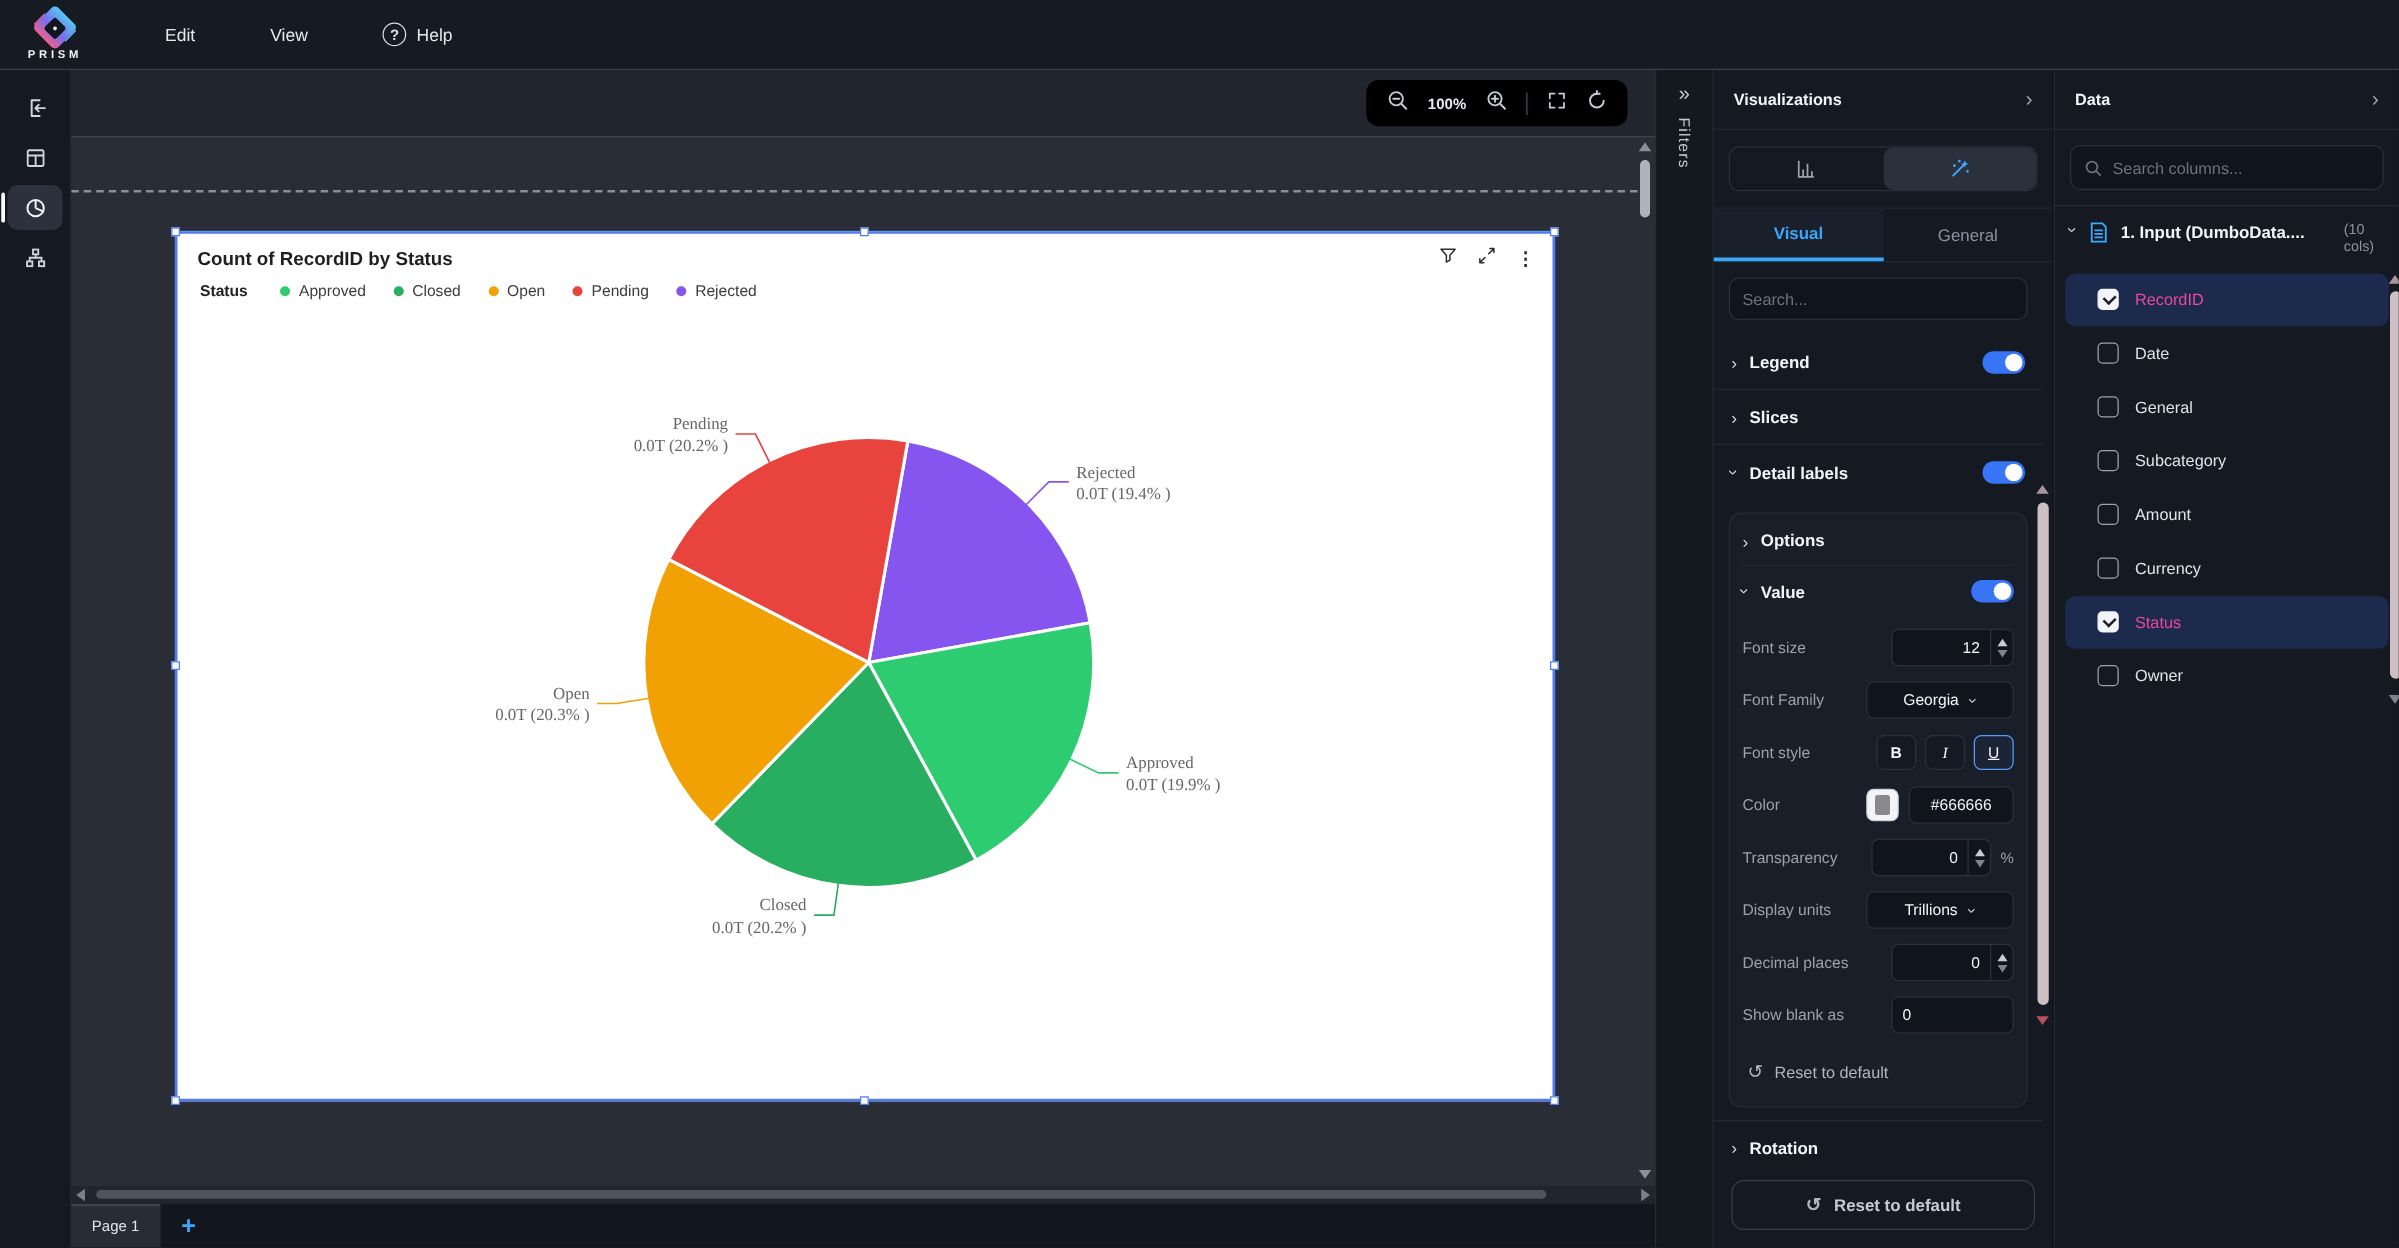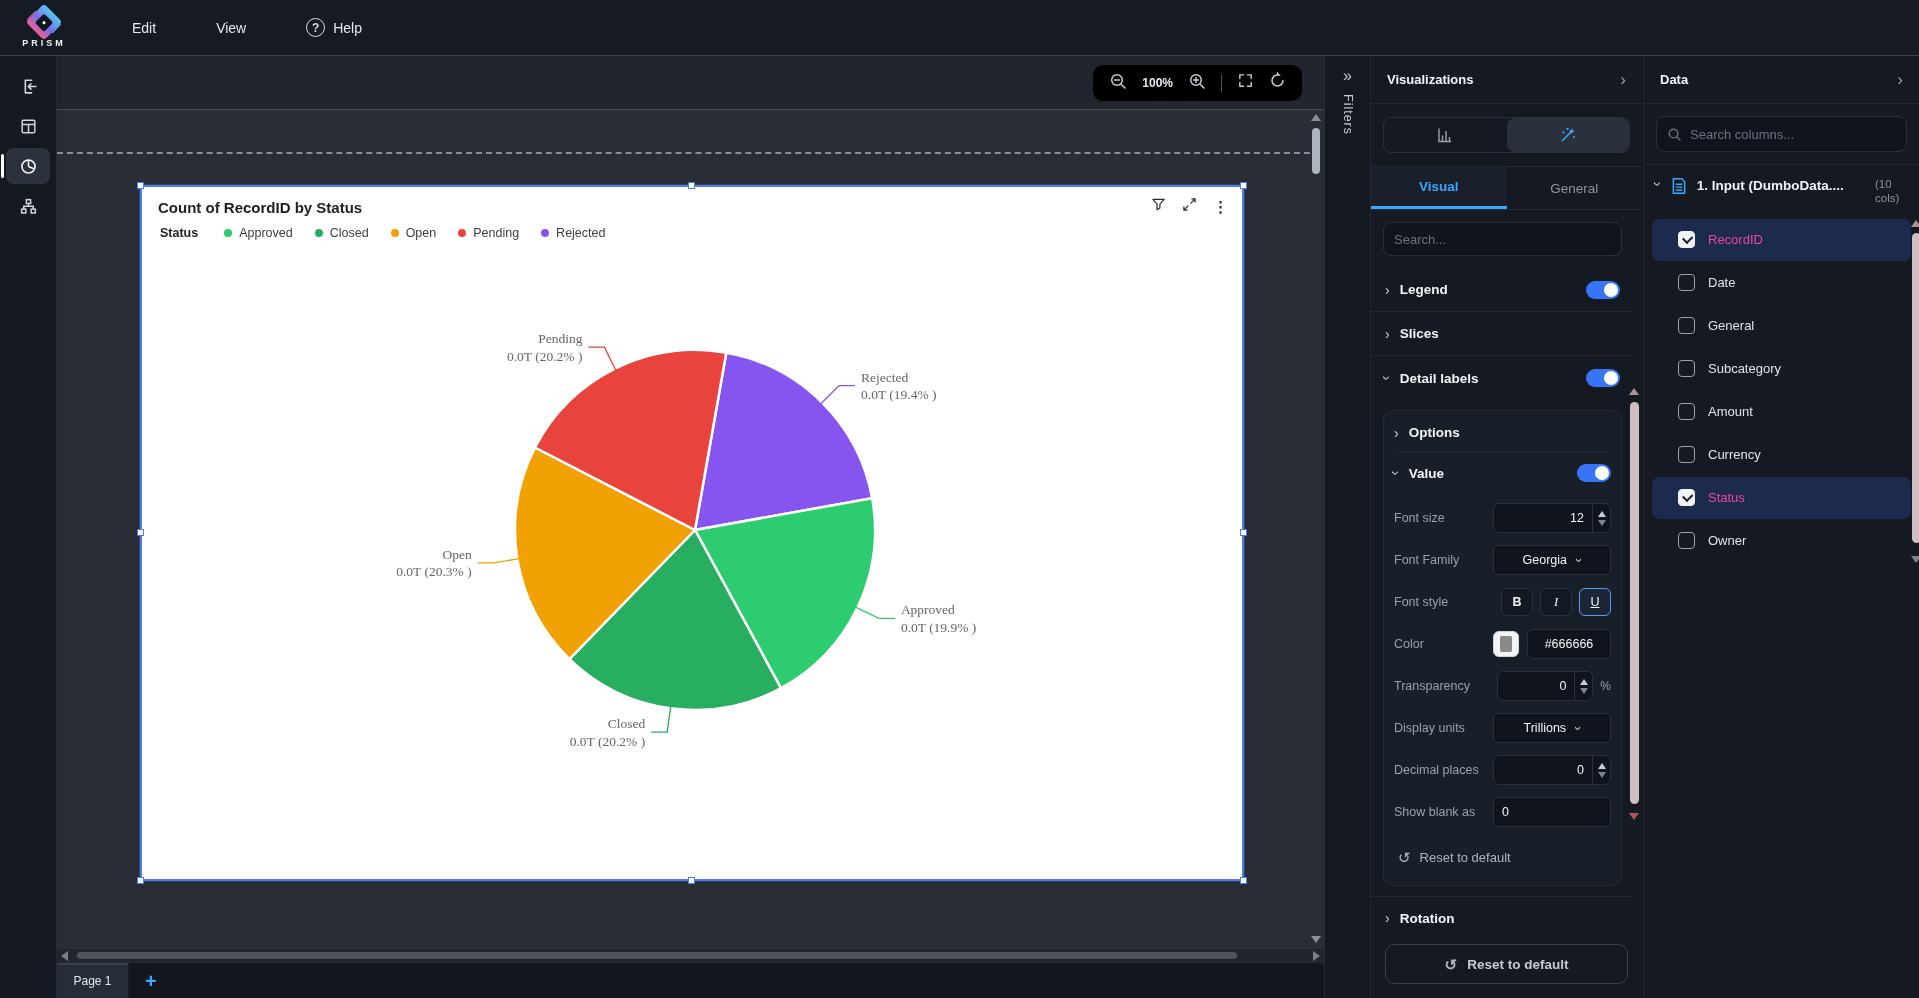--- a/index.html
+++ b/index.html
@@ -122,21 +122,21 @@
   .section-row { height:44px; display:flex; align-items:center; gap:10px; padding:0 14px; border-bottom:1px solid #232933; }
   .section-row:first-of-type { border-top:1px solid #232933; }
   .section-label { font-size:13.5px; font-weight:bold; color:#f2f4f7; flex:1; }
   .toggle { width:34px; height:18px; border-radius:9px; background:#3875f6; position:relative; flex:0 0 34px; }
   .toggle::after { content:""; position:absolute; right:2px; top:2px; width:14px; height:14px; border-radius:50%; background:#fff; }
   .sub-card { margin:10px 12px; border:1px solid #262d38; border-radius:10px; background:#191f29; padding:2px 10px 8px; }
   .subrow { height:40px; display:flex; align-items:center; gap:10px; }
   .subrow.bordered { border-bottom:1px solid #232933; }
   .field-grid { display:flex; align-items:center; justify-content:space-between; min-height:34px; margin:8px 0; }
   .fg-label { font-size:12.5px; color:#98a1ad; }
-  .num-input { width:118px; height:30px; background:#10151d; border:1px solid #2a313c; border-radius:6px;
+  .num-input { width:98px; height:30px; background:#10151d; border:1px solid #2a313c; border-radius:6px;
     display:flex; overflow:hidden; }
   .num-input input { flex:1; min-width:0; background:transparent; border:none; outline:none; color:#f2f4f7;
     font-size:12.5px; text-align:right; padding:0 8px; font-family:"Liberation Sans", sans-serif; }
   .num-input input.left { text-align:left; }
   .spinner { width:18px; border-left:1px solid #2a313c; display:flex; flex-direction:column; align-items:center; justify-content:center; gap:3px; }
   .sp-up { width:0; height:0; border-left:4px solid transparent; border-right:4px solid transparent; border-bottom:6px solid #c7cdd6; }
   .sp-down { width:0; height:0; border-left:4px solid transparent; border-right:4px solid transparent; border-top:6px solid #7d8490; }
   .select-box { width:118px; height:30px; background:#10151d; border:1px solid #2a313c; border-radius:6px;
     display:flex; align-items:center; justify-content:center; gap:10px; color:#f2f4f7; font-size:12.5px; }
   .select-box .chev { transform:rotate(90deg); font-size:13px; color:#cfd6df; }

